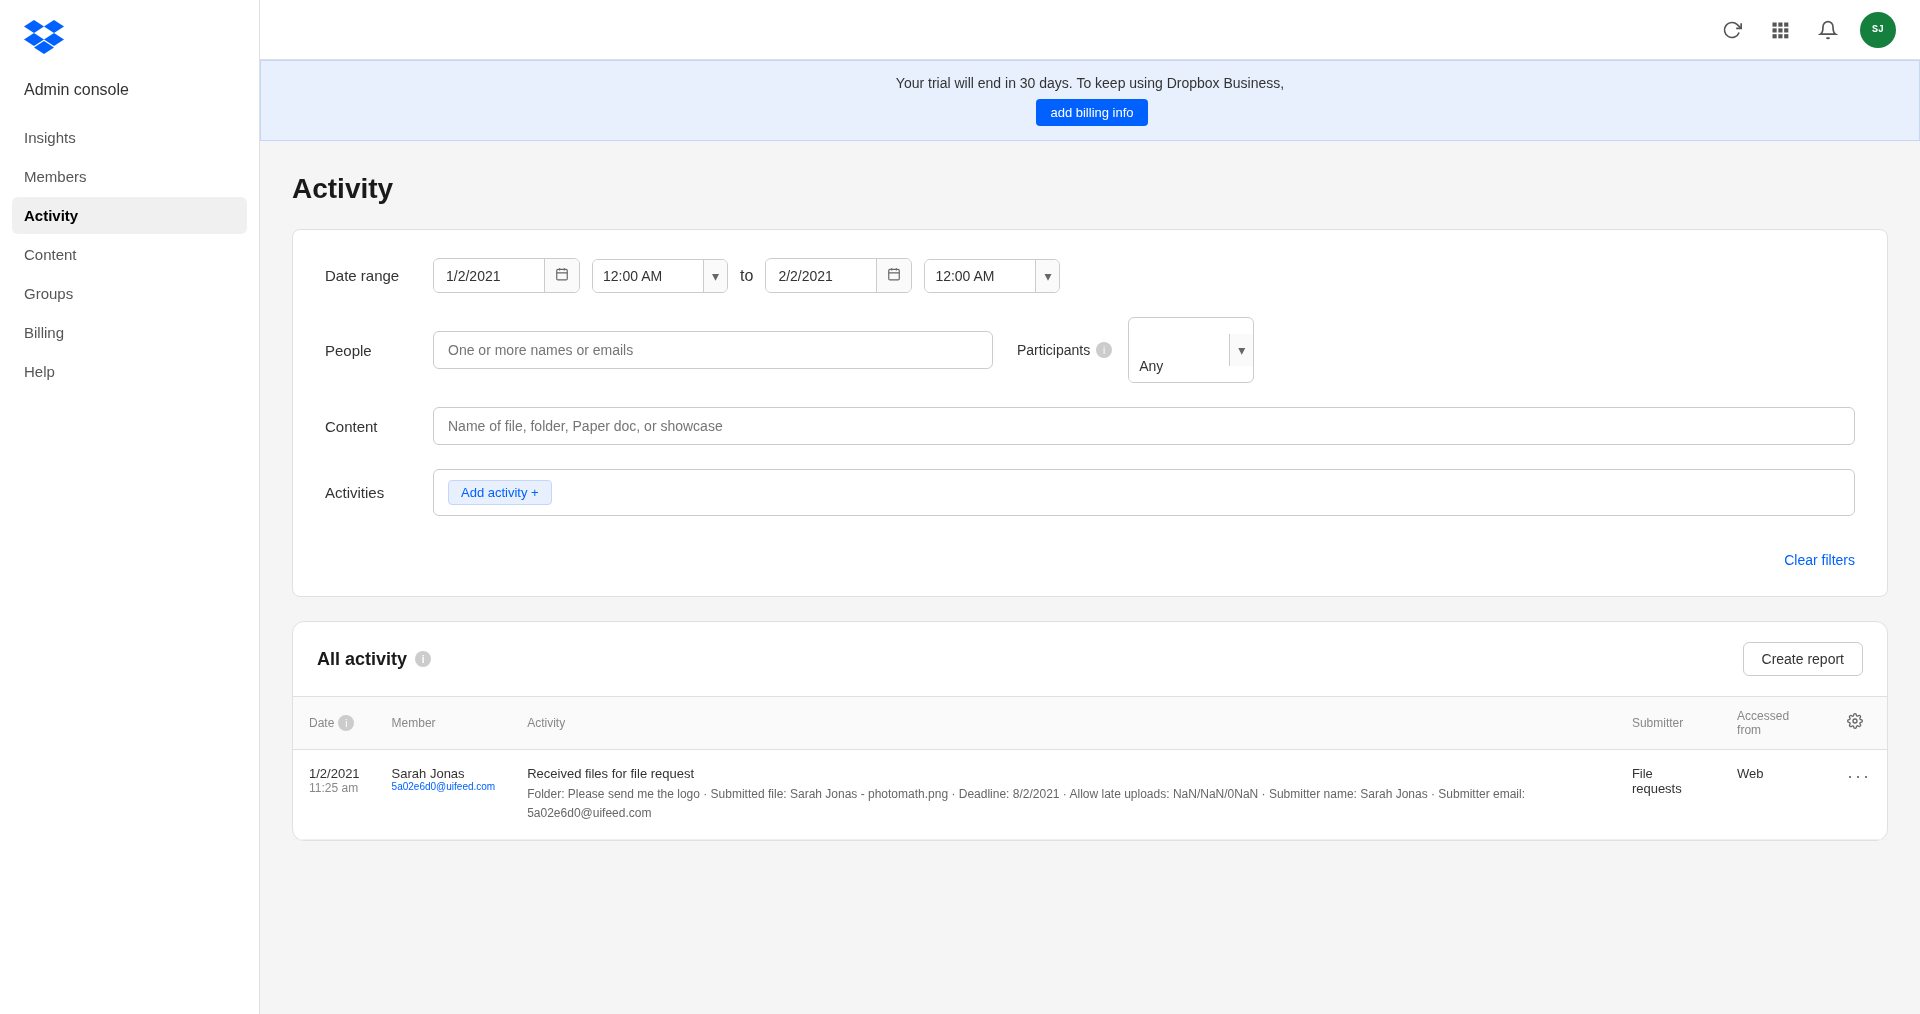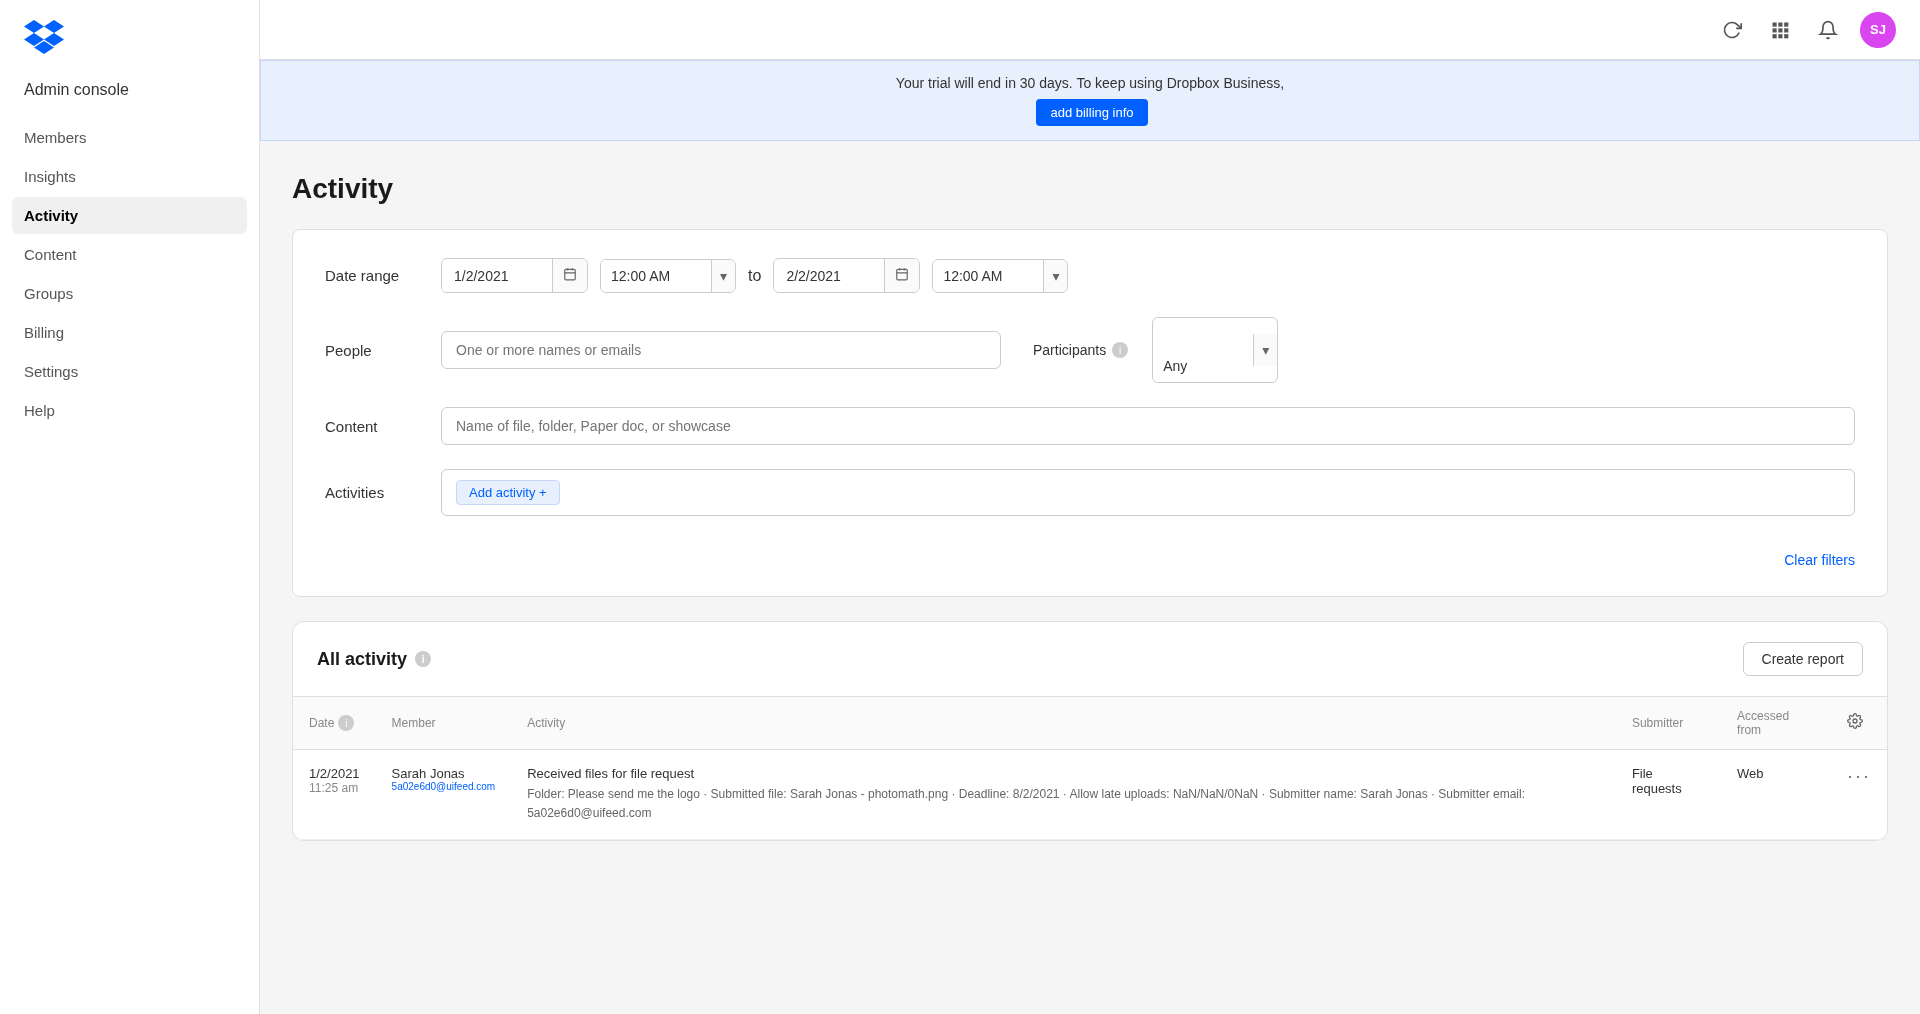--- a/index.html
+++ b/index.html
@@ -15,36 +15,36 @@
     .sidebar-nav { display: flex; flex-direction: column; padding: 0 12px; }
     .sidebar-nav-item { padding: 10px 12px; border-radius: 6px; cursor: pointer; font-size: 15px; color: #555; margin-bottom: 2px; }
     .sidebar-nav-item.active { background: #f0f0f0; font-weight: 600; color: #000; }
 
     
     .main { flex: 1; display: flex; flex-direction: column; overflow: hidden; }
 
     
     .topbar { background: #fff; border-bottom: 1px solid #e0e0e0; display: flex; align-items: center; justify-content: flex-end; padding: 0 24px; height: 60px; gap: 16px; }
     .topbar-icon { width: 32px; height: 32px; display: flex; align-items: center; justify-content: center; cursor: pointer; color: #555; font-size: 18px; border-radius: 50%; }
-    .avatar { width: 36px; height: 36px; border-radius: 50%; background: #d946ef; color: #fff; display: flex; align-items: center; justify-content: center; font-weight: 600; font-size: 13px; cursor: pointer; }
+    .avatar { width: 36px; height: 36px; border-radius: 50%; background: #15803d; color: #fff; display: flex; align-items: center; justify-content: center; font-weight: 600; font-size: 10px; cursor: pointer; font-family: Liberation Mono, monospace; }
 
     
     .content-area { flex: 1; overflow-y: auto; padding: 0; background: #f5f5f5; }
 
     
     .trial-banner { background: #e8f0fe; border: 1px solid #c5d6f8; padding: 14px 24px; display: flex; align-items: center; gap: 8px; font-size: 14px; color: #333; margin: 0; flex-direction: column; }
     .trial-banner-btn { background: #0061fe; color: #fff; border: none; border-radius: 4px; padding: 6px 14px; font-size: 13px; cursor: pointer; margin-left: 4px; font-weight: 500; }
 
     
     .page-content { padding: 32px 32px 0; }
     .page-title { font-size: 28px; font-weight: 700; color: #1a1a1a; margin-bottom: 24px; }
 
     
     .filter-card { background: #fff; border-radius: 8px; border: 1px solid #e0e0e0; padding: 28px 32px; margin-bottom: 24px; }
-    .filter-row { display: flex; align-items: center; margin-bottom: 24px; gap: 16px; }
+    .filter-row { display: flex; align-items: center; margin-bottom: 24px; gap: 8px; }
     .filter-row:last-child { margin-bottom: 0; }
     .filter-label { width: 100px; font-size: 15px; color: #333; flex-shrink: 0; }
 
     
     .date-range-inputs { display: flex; align-items: center; gap: 12px; }
     .date-input-group { display: flex; align-items: center; border: 1px solid #ccc; border-radius: 6px; overflow: hidden; background: #fff; }
     .date-input { border: none; outline: none; padding: 8px 12px; font-size: 14px; color: #333; width: 110px; }
     .date-input-icon { padding: 8px 10px; color: #666; cursor: pointer; border-left: 1px solid #ccc; background: #fafafa; }
     .time-select { border: none; outline: none; padding: 8px 10px; font-size: 14px; color: #333; background: #fff; cursor: pointer; width: 110px; appearance: none; -webkit-appearance: none; }
     .time-select-wrapper { display: flex; align-items: center; border: 1px solid #ccc; border-radius: 6px; overflow: hidden; background: #fff; }
@@ -104,27 +104,26 @@
       <svg viewBox="0 0 40 34" fill="none" xmlns="http://www.w3.org/2000/svg">
         <path d="M10 0L20 6.5L10 13L0 6.5L10 0Z" fill="#0061FE"></path>
         <path d="M30 0L40 6.5L30 13L20 6.5L30 0Z" fill="#0061FE"></path>
         <path d="M0 19.5L10 13L20 19.5L10 26L0 19.5Z" fill="#0061FE"></path>
         <path d="M40 19.5L30 13L20 19.5L30 26L40 19.5Z" fill="#0061FE"></path>
         <path d="M10 27.5L20 21L30 27.5L20 34L10 27.5Z" fill="#0061FE"></path>
       </svg>
     </div>
     <div class="sidebar-admin-label">Admin console</div>
     <div class="sidebar-nav">
+      <div class="sidebar-nav-item">Insights</div>
       <div class="sidebar-nav-item">Members</div>
-      <div class="sidebar-nav-item">Insights</div>
       <div class="sidebar-nav-item active">Activity</div>
       <div class="sidebar-nav-item">Content</div>
       <div class="sidebar-nav-item">Groups</div>
       <div class="sidebar-nav-item">Billing</div>
-      <div class="sidebar-nav-item">Settings</div>
       <div class="sidebar-nav-item">Help</div>
     </div>
   </div>
 
   <div class="main">
 
     <div class="topbar">
       <div class="topbar-icon">
         <svg width="20" height="20" viewBox="0 0 24 24" fill="none" stroke="currentColor" stroke-width="2">
             <polyline points="23 4 23 10 17 10"></polyline>

